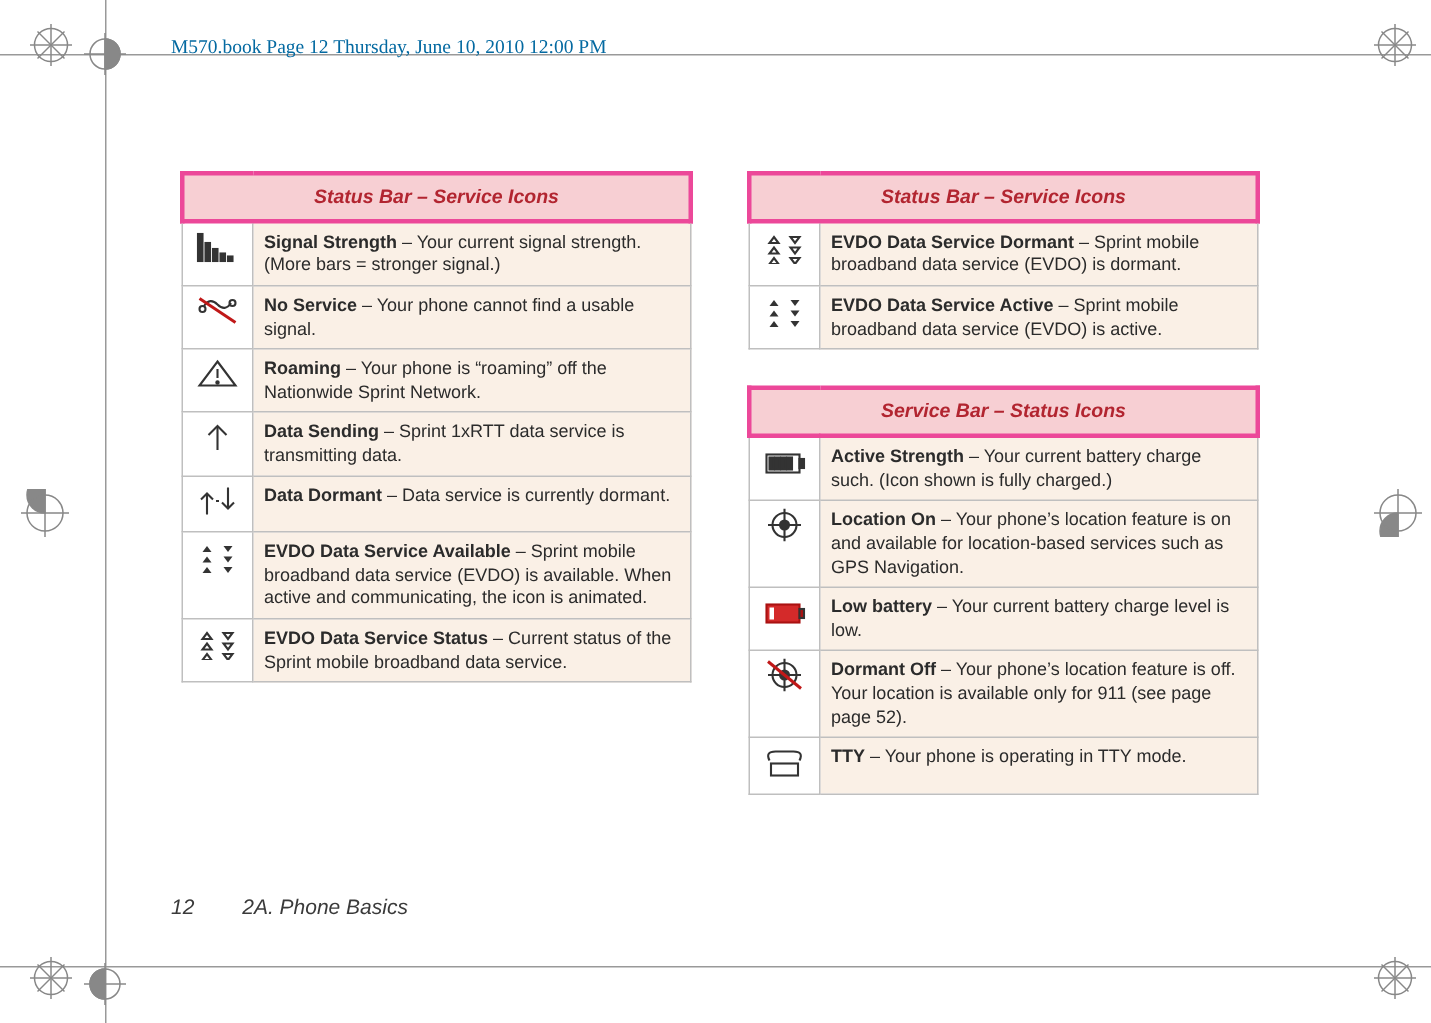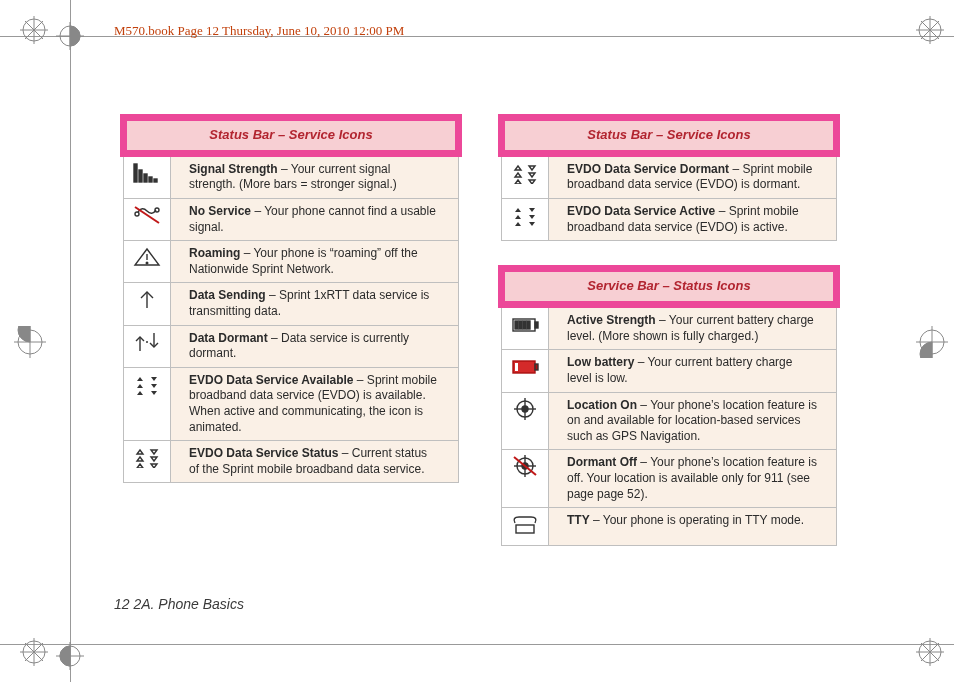--- a/index.html
+++ b/index.html
@@ -28,21 +28,21 @@
   .hline { height: 1px; }
   .vline.left   { left: 70px;  top: 0; height: 682px; }
   .hline.top    { left: 0; top: 36px; width: 954px; }
   .hline.bottom { left: 0; top: 644px; width: 954px; }
 
   .header-text {
     position: absolute;
     left: 114px; top: 23px;
     font-family: "Times New Roman", serif;
     font-size: 13px;
-    color: #c2410c;
+    color: #0369a1;
   }
 
   .content {
     position: absolute;
     left: 120px; top: 114px;
     width: 720px;
     display: flex;
     gap: 36px;
   }
   .col { width: 342px; display: flex; flex-direction: column; gap: 24px; }
@@ -54,47 +54,47 @@
     font-size: 12px;
     line-height: 1.3;
   }
   table.status th {
     background: #f7cfd3;
     color: #b22530;
     font-style: italic;
     font-weight: bold;
     text-align: center;
     padding: 6px 4px;
-    border: 7px solid #ec4899;
+    border: 3px solid #ec4899;
     font-size: 13px;
   }
   table.status td {
     border: 1px solid #bfbfbf;
-    padding: 5px 18px;
+    padding: 5px 7px;
     vertical-align: top;
   }
   table.status td.icon {
     width: 40px;
     text-align: center;
     background: #fff;
     padding: 5px 3px;
   }
   table.status td.desc {
     background: #faf0e6;
   }
   td.desc b { font-weight: bold; }
 
   .footer {
     position: absolute;
     left: 114px; top: 596px;
     font-style: italic;
     font-size: 14px;
     color: #3a3a3a;
   }
-  .footer .pnum { font-style: italic; }
+  .footer .pnum { font-style: italic; margin-right: 28px; }
   .footer .sect { }
 
   
   svg.ic { width: 30px; height: 22px; stroke: #333; fill: none; stroke-width: 1.4; }
 </style>
 </head>
 <body>
 
 <div class="vline left"></div>
 <div class="hline top"></div>
@@ -273,38 +273,38 @@
       <tbody id="tbody-status-right">
           <tr>
             <td class="icon"><svg class="ic" viewBox="0 0 30 22">
                 <rect x="3" y="6" width="22" height="12"></rect>
                 <rect x="25" y="9" width="3" height="6" fill="#333"></rect>
                 <rect x="5" y="8" width="3" height="8" fill="#333"></rect>
                 <rect x="9" y="8" width="3" height="8" fill="#333"></rect>
                 <rect x="13" y="8" width="3" height="8" fill="#333"></rect>
                 <rect x="17" y="8" width="3" height="8" fill="#333"></rect>
               </svg></td>
-            <td class="desc"><b>Active Strength</b><span> – Your current battery charge level. (More shown is fully charged.)</span></td>
-          </tr>
-          <tr>
-            <td class="icon"><svg class="ic" viewBox="0 0 30 22">
-                <rect x="3" y="6" width="22" height="12" fill="#d42a2a" stroke="#a11"></rect>
-                <rect x="25" y="9" width="3" height="6" fill="#a11"></rect>
-                <rect x="5" y="8" width="3" height="8" fill="#fff" stroke="none"></rect>
-              </svg></td>
-            <td class="desc"><b>Low battery</b><span> – Your current battery charge level is low.</span></td>
+            <td class="desc"><b>Active Strength</b><span> – Your current battery charge such. (Icon shown is fully charged.)</span></td>
           </tr>
           <tr>
             <td class="icon"><svg class="ic" viewBox="0 0 30 22">
                 <circle cx="15" cy="11" r="8"></circle>
                 <circle cx="15" cy="11" r="3" fill="#333"></circle>
                 <line x1="15" y1="0" x2="15" y2="22"></line>
                 <line x1="4" y1="11" x2="26" y2="11"></line>
               </svg></td>
             <td class="desc"><b>Location On</b><span> – Your phone’s location feature is on and available for location-based services such as GPS Navigation.</span></td>
+          </tr>
+          <tr>
+            <td class="icon"><svg class="ic" viewBox="0 0 30 22">
+                <rect x="3" y="6" width="22" height="12" fill="#d42a2a" stroke="#a11"></rect>
+                <rect x="25" y="9" width="3" height="6" fill="#a11"></rect>
+                <rect x="5" y="8" width="3" height="8" fill="#fff" stroke="none"></rect>
+              </svg></td>
+            <td class="desc"><b>Low battery</b><span> – Your current battery charge level is low.</span></td>
           </tr>
           <tr>
             <td class="icon"><svg class="ic" viewBox="0 0 30 22">
                 <circle cx="15" cy="11" r="8"></circle>
                 <circle cx="15" cy="11" r="3" fill="#333"></circle>
                 <line x1="15" y1="0" x2="15" y2="22"></line>
                 <line x1="4" y1="11" x2="26" y2="11"></line>
                 <line x1="4" y1="2" x2="26" y2="20" stroke="#c01818" stroke-width="2"></line>
               </svg></td>
             <td class="desc"><b>Dormant Off</b><span> – Your phone’s location feature is off. Your location is available only for 911 (see page page 52).</span></td>

